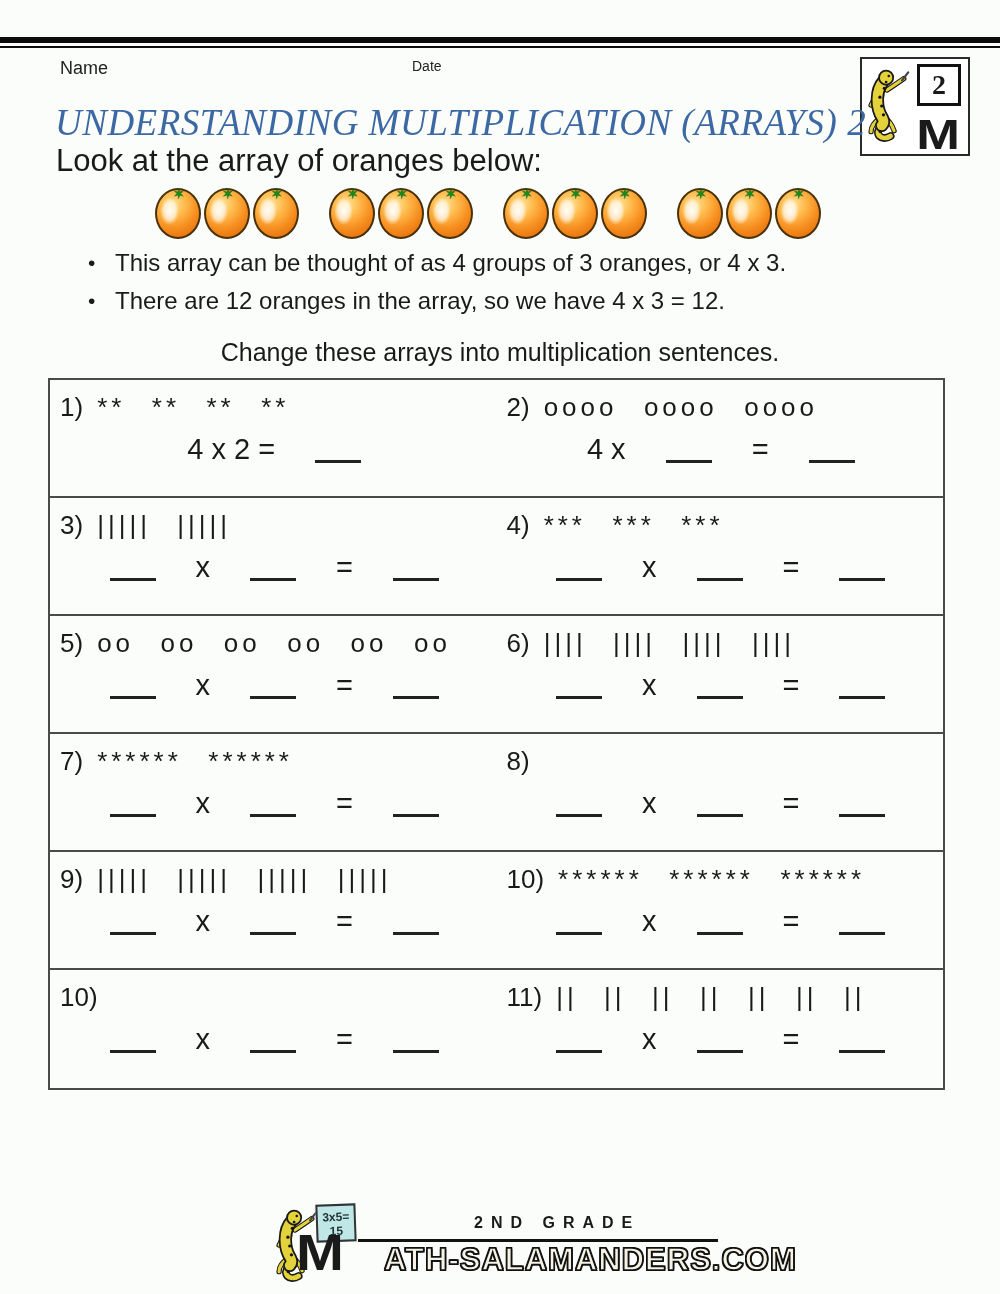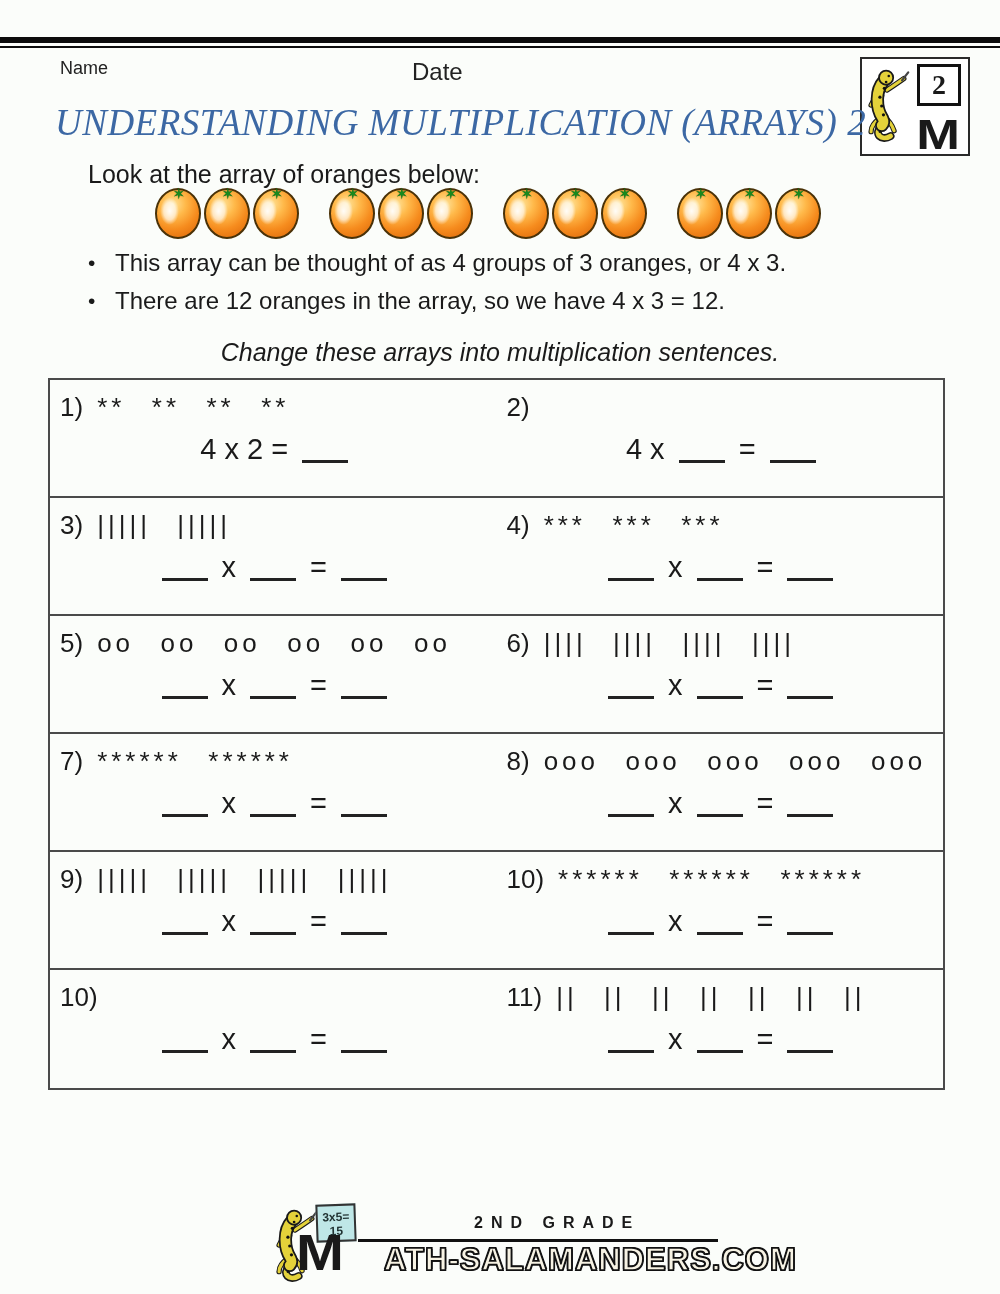--- a/index.html
+++ b/index.html
@@ -5,65 +5,65 @@
   html,body{margin:0;padding:0;background:#e8e8e8;}
   .page{
     position:relative; width:1000px; height:1294px; margin:0 auto;
     background:var(--page-bg,#fbfdfa);
     font-family:"Liberation Sans", sans-serif; color:#1a1a1a; overflow:hidden;
   }
   
   .topbar{position:absolute;left:0;top:37px;width:100%;height:6px;background:#0c0c0c;}
   .topbar-thin{position:absolute;left:0;top:46px;width:100%;height:2px;background:#0c0c0c;}
   .name-label{position:absolute;left:60px;top:58px;font-size:18px;color:#222;}
-  .date-label{position:absolute;left:412px;top:58px;font-size:24px;color:#222;}
+  .date-label{position:absolute;left:412px;top:58px;font-size:14px;color:#222;}
 
   
   .logo-box{position:absolute;left:860px;top:57px;width:106px;height:95px;border:2px solid #2a2a2a;background:#fff;}
   .logo-sala{position:absolute;left:2px;top:8px;}
   .logo-board{position:absolute;right:7px;top:5px;width:38px;height:36px;background:#fff;border:3px solid #111;
     display:flex;align-items:center;justify-content:center;z-index:2;
     font-family:"Liberation Serif",serif;font-weight:bold;font-size:28px;}
   .logo-m{position:absolute;right:8px;bottom:-2px;font-size:42px;font-weight:bold;line-height:1;
     transform:scaleX(1.25);transform-origin:right bottom;z-index:1;}
 
   .title{position:absolute;left:55px;top:101px;font-family:"Liberation Serif",serif;font-size:37px;
     color:var(--title-blue,#3c68a4);white-space:nowrap;letter-spacing:0.5px;font-style:italic;}
-  .intro{position:absolute;left:56px;top:160px;font-size:25px;margin-left:32px;}
+  .intro{position:absolute;left:56px;top:143px;font-size:31px;}
 
   
   .oranges{position:absolute;left:155px;top:188px;display:flex;gap:30px;}
   .o-group{display:flex;gap:3px;}
   .orange{position:relative;width:46px;height:51px;border-radius:50%;
     border:2px solid #4a3208;box-sizing:border-box;
     background:
       radial-gradient(ellipse 13px 19px at 30% 45%, rgba(255,255,255,.95) 0%, rgba(255,255,255,.65) 45%, rgba(255,255,255,0) 72%),
       radial-gradient(circle at 38% 30%, #ffe49a 0%, #ffb94a 30%, var(--orange-main,#f68c1e) 60%, #e2700e 88%, #d66408 100%);}
   .orange .star{position:absolute;top:-4px;left:52%;transform:translateX(-50%);
     color:#178a1e;font-size:15px;line-height:1;text-shadow:0 0 1px #05400a;}
 
   
   .bullets{position:absolute;left:88px;top:249px;font-size:24px;}
   .bullet-row{display:flex;align-items:flex-start;margin-bottom:11px;line-height:27px;}
   .bullet-dot{width:27px;font-size:21px;line-height:27px;}
 
   .instruction{position:absolute;left:0;top:338px;width:100%;text-align:center;
-    font-style:italic;font-size:25px;}
+    font-size:25px;}
 
   
   .ptable{position:absolute;left:48px;top:378px;width:897px;display:grid;
     grid-template-columns:1fr 1fr;border:2px solid #4a4a4a;box-sizing:border-box;}
   .pcell{height:118px;border-bottom:2px solid #4a4a4a;box-sizing:border-box;
     padding:10px 4px 0 6px;overflow:hidden;}
   .pcell.last-row{border-bottom:none;}
   .sym-row{display:flex;align-items:baseline;line-height:34px;}
   .pnum{font-size:26px;margin:0 14px 0 4px;}
   .syms{font-size:26px;white-space:pre;letter-spacing:4px;word-spacing:2px;}
   .eq-row{display:flex;justify-content:center;align-items:flex-end;margin-top:8px;
-    font-size:29px;line-height:32px;}
+    font-size:29px;line-height:32px;gap:26px;}
   .eq-text{margin:0 7px;}
   .eq-blank{display:inline-block;width:46px;height:28px;margin:0 7px 2px 7px;
     border-bottom:3px solid #222;}
 
   
   .footer{position:absolute;left:270px;top:1198px;width:480px;height:94px;}
   .f-sala{position:absolute;left:2px;top:10px;}
   .f-board{position:absolute;left:46px;top:6px;width:40px;height:38px;box-sizing:border-box;
     background:var(--board-blue,#bfe7e7);border:2px solid #333;transform:rotate(-2deg);
     text-align:center;font-size:12px;line-height:1.2;padding-top:4px;font-weight:bold;color:#233;}
@@ -192,20 +192,21 @@
           <span class="syms">**  **  **  **</span>
         </div>
         <div class="eq-row">
           <span class="eq-text">4 x 2 =</span>
           <span class="eq-blank"></span>
         </div>
       </div>
       <div class="pcell">
         <div class="sym-row">
           <span class="pnum">2)</span>
+          <span class="syms">oooo  oooo  oooo</span>
         </div>
         <div class="eq-row">
           <span class="eq-text">4 x</span>
           <span class="eq-blank"></span>
           <span class="eq-text">=</span>
           <span class="eq-blank"></span>
         </div>
       </div>
       <div class="pcell">
         <div class="sym-row">
@@ -268,21 +269,20 @@
           <span class="eq-blank"></span>
           <span class="eq-text">x</span>
           <span class="eq-blank"></span>
           <span class="eq-text">=</span>
           <span class="eq-blank"></span>
         </div>
       </div>
       <div class="pcell">
         <div class="sym-row">
           <span class="pnum">8)</span>
-          <span class="syms">ooo  ooo  ooo  ooo  ooo</span>
         </div>
         <div class="eq-row">
           <span class="eq-blank"></span>
           <span class="eq-text">x</span>
           <span class="eq-blank"></span>
           <span class="eq-text">=</span>
           <span class="eq-blank"></span>
         </div>
       </div>
       <div class="pcell">

